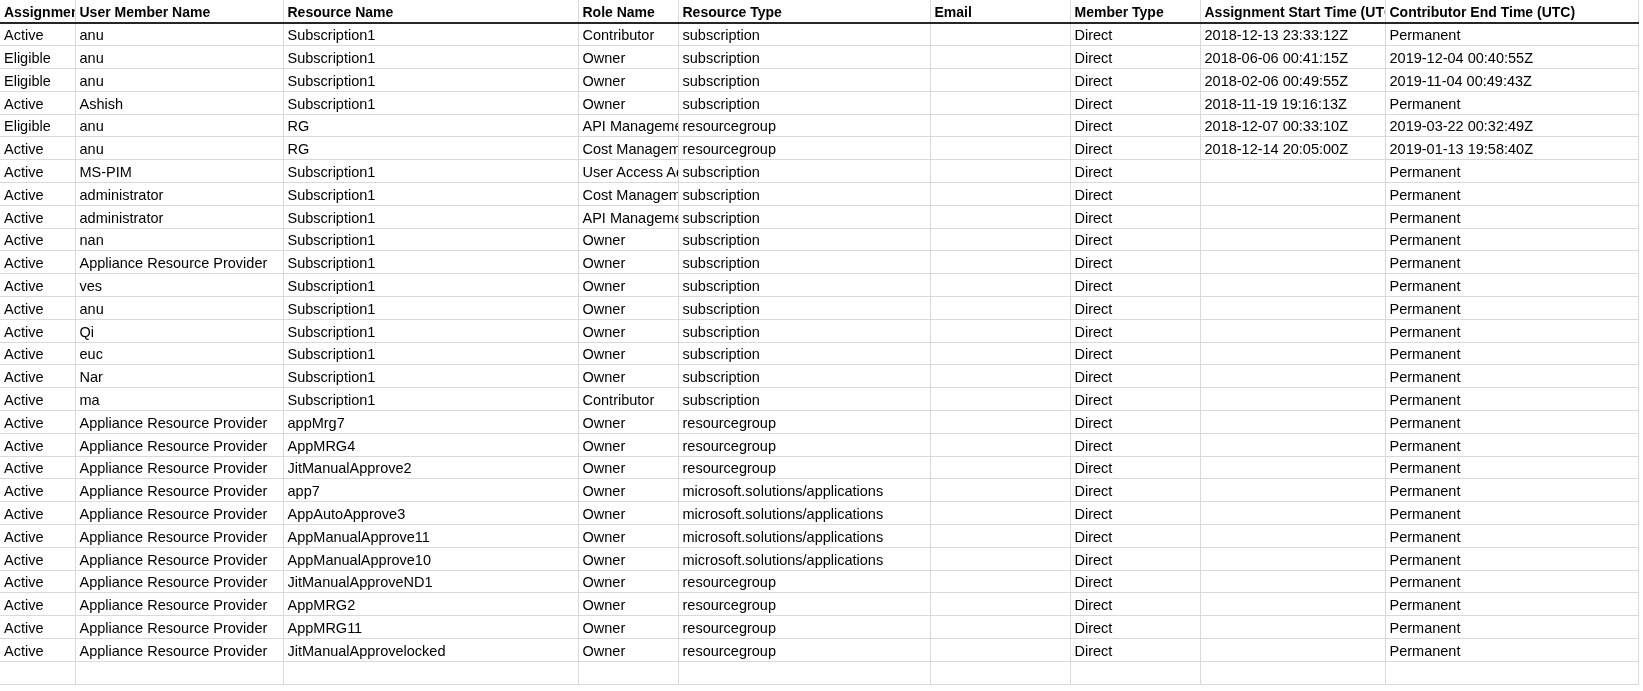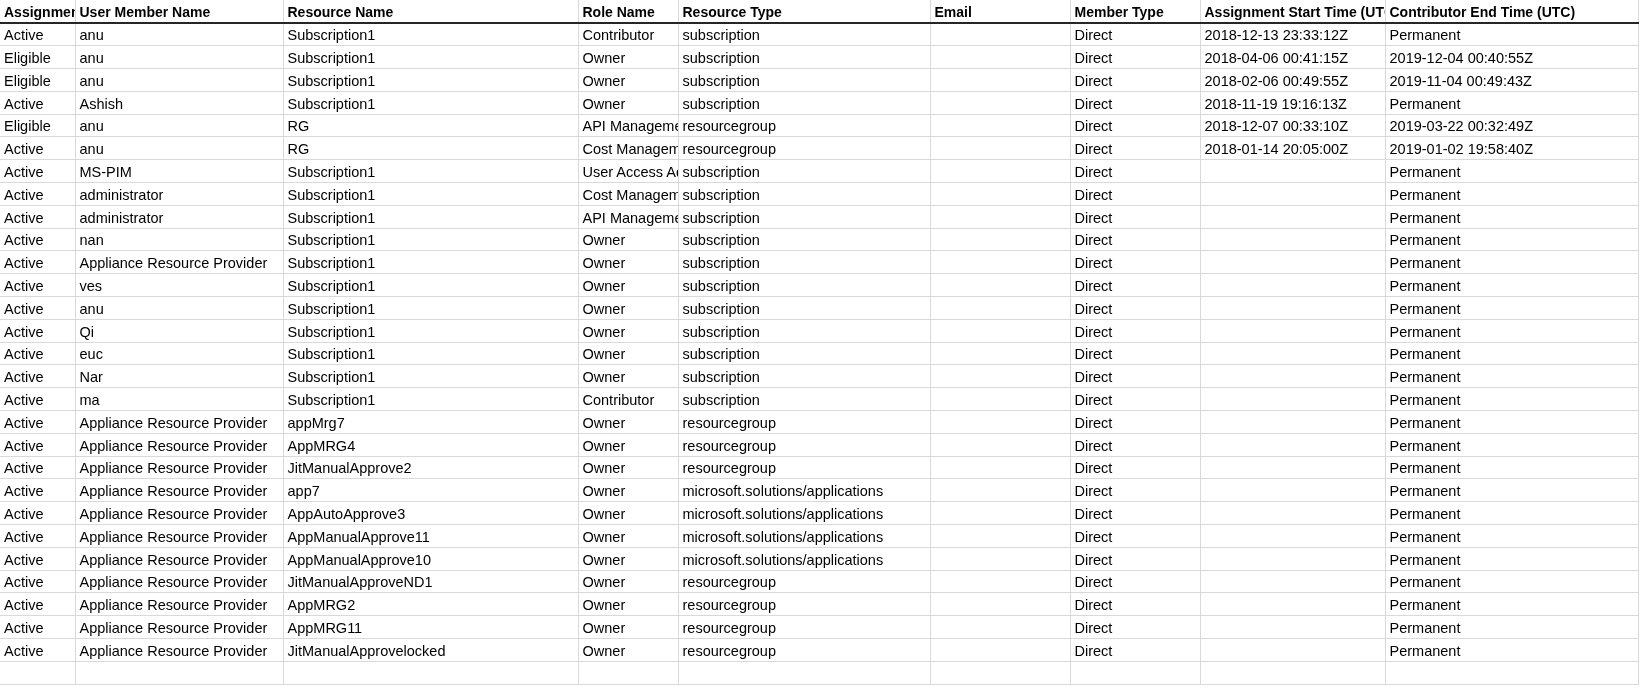--- a/index.html
+++ b/index.html
@@ -90,21 +90,21 @@
         <td>Permanent</td>
       </tr>
       <tr>
         <td>Eligible</td>
         <td>anu</td>
         <td>Subscription1</td>
         <td>Owner</td>
         <td>subscription</td>
         <td></td>
         <td>Direct</td>
-        <td>2018-04-06 00:41:15Z</td>
+        <td>2018-06-06 00:41:15Z</td>
         <td>2019-12-04 00:40:55Z</td>
       </tr>
       <tr>
         <td>Eligible</td>
         <td>anu</td>
         <td>Subscription1</td>
         <td>Owner</td>
         <td>subscription</td>
         <td></td>
         <td>Direct</td>
@@ -134,22 +134,22 @@
         <td>2019-03-22 00:32:49Z</td>
       </tr>
       <tr>
         <td>Active</td>
         <td>anu</td>
         <td>RG</td>
         <td>Cost Management Contributor</td>
         <td>resourcegroup</td>
         <td></td>
         <td>Direct</td>
-        <td>2018-01-14 20:05:00Z</td>
-        <td>2019-01-02 19:58:40Z</td>
+        <td>2018-12-14 20:05:00Z</td>
+        <td>2019-01-13 19:58:40Z</td>
       </tr>
       <tr>
         <td>Active</td>
         <td>MS-PIM</td>
         <td>Subscription1</td>
         <td>User Access Administrator</td>
         <td>subscription</td>
         <td></td>
         <td>Direct</td>
         <td></td>

